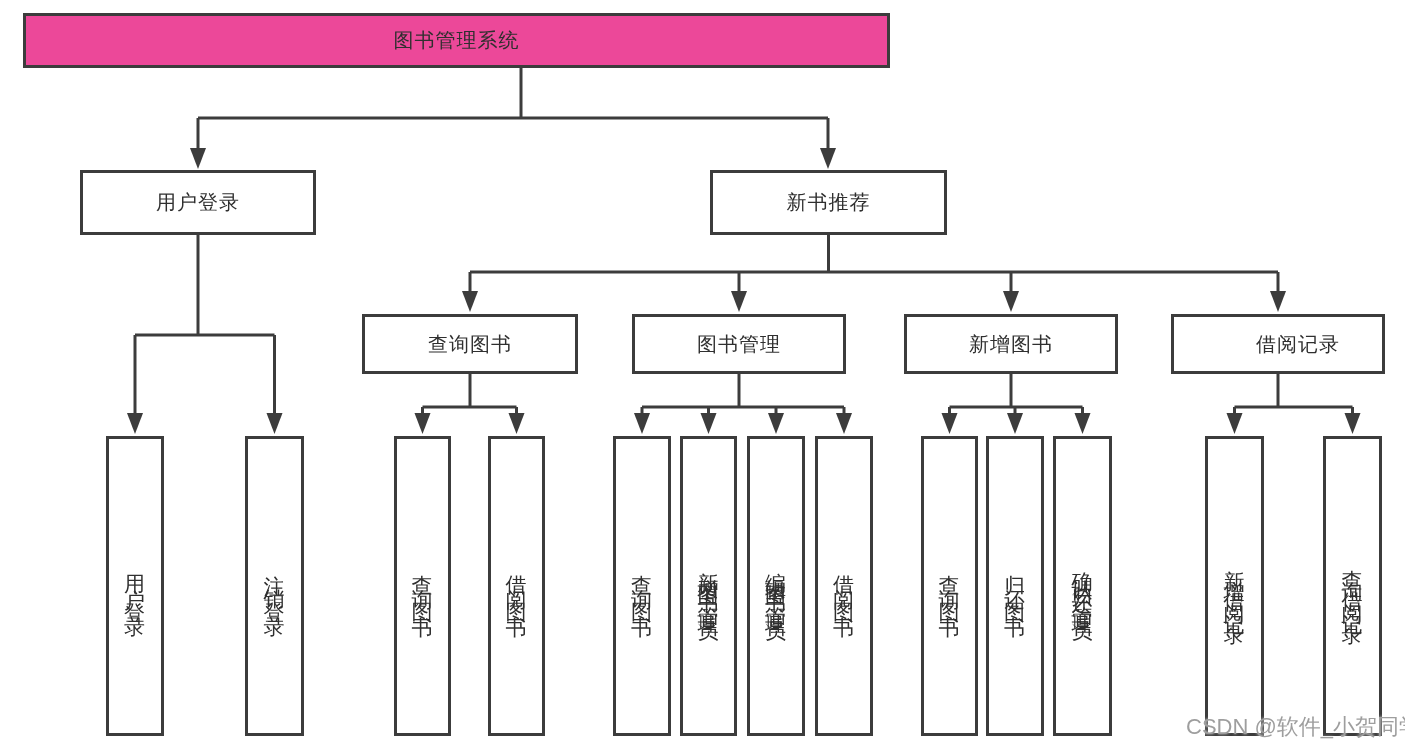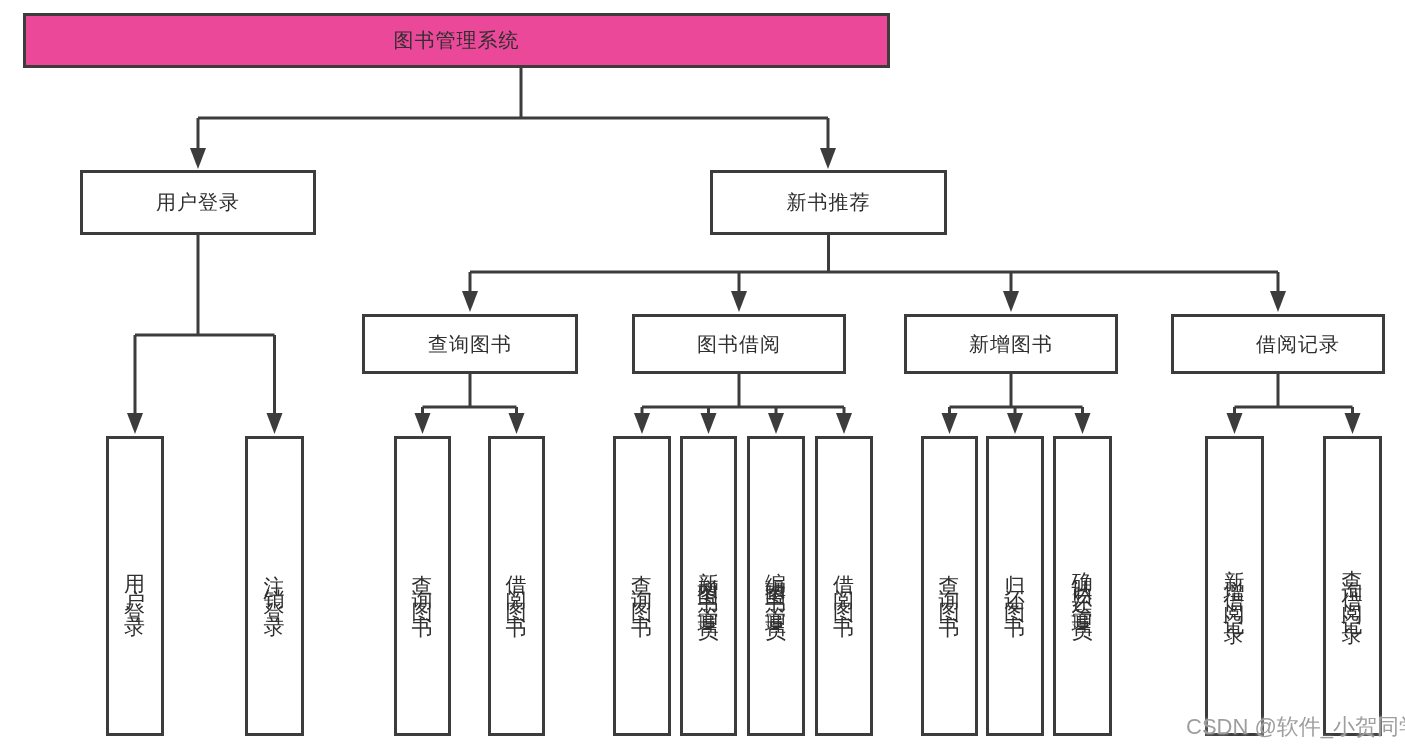--- a/index.html
+++ b/index.html
@@ -122,21 +122,21 @@
     <span>用户登录</span>
   </div>
   <div class="node hnode" style="left: 710px; top: 170px; width: 237px; height: 65px; border-color: rgb(60, 60, 60); background: rgb(255, 255, 255);">
     <span>新书推荐</span>
   </div>
 
   <div class="node hnode" style="left: 362px; top: 314px; width: 216px; height: 60px; border-color: rgb(60, 60, 60); background: rgb(255, 255, 255);">
     <span>查询图书</span>
   </div>
   <div class="node hnode" style="left: 632px; top: 314px; width: 214px; height: 60px; border-color: rgb(60, 60, 60); background: rgb(255, 255, 255);">
-    <span>图书借阅</span>
+    <span>图书管理</span>
   </div>
   <div class="node hnode" style="left: 904px; top: 314px; width: 214px; height: 60px; border-color: rgb(60, 60, 60); background: rgb(255, 255, 255);">
     <span>新增图书</span>
   </div>
   <div class="node hnode" style="left: 1171px; top: 314px; width: 214px; height: 60px; border-color: rgb(60, 60, 60); background: rgb(255, 255, 255); padding-left: 40px;">
     <span>借阅记录</span>
   </div>
 
   <div class="node vnode sp-wide" style="left: 106px; top: 436px; width: 58px; height: 300px; border-color: rgb(60, 60, 60); background: rgb(255, 255, 255);">
     <span>用户登录</span>

